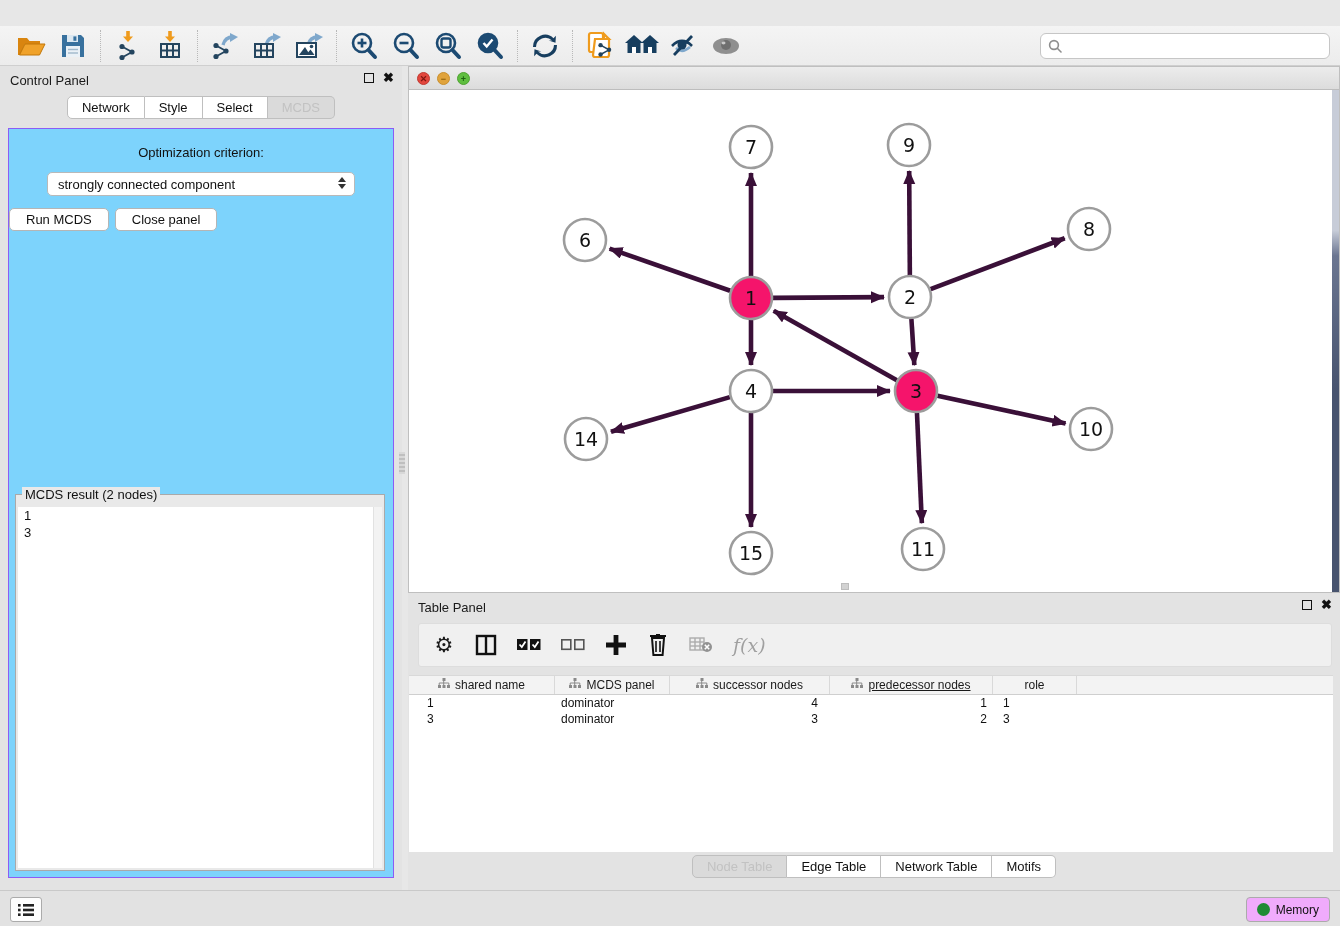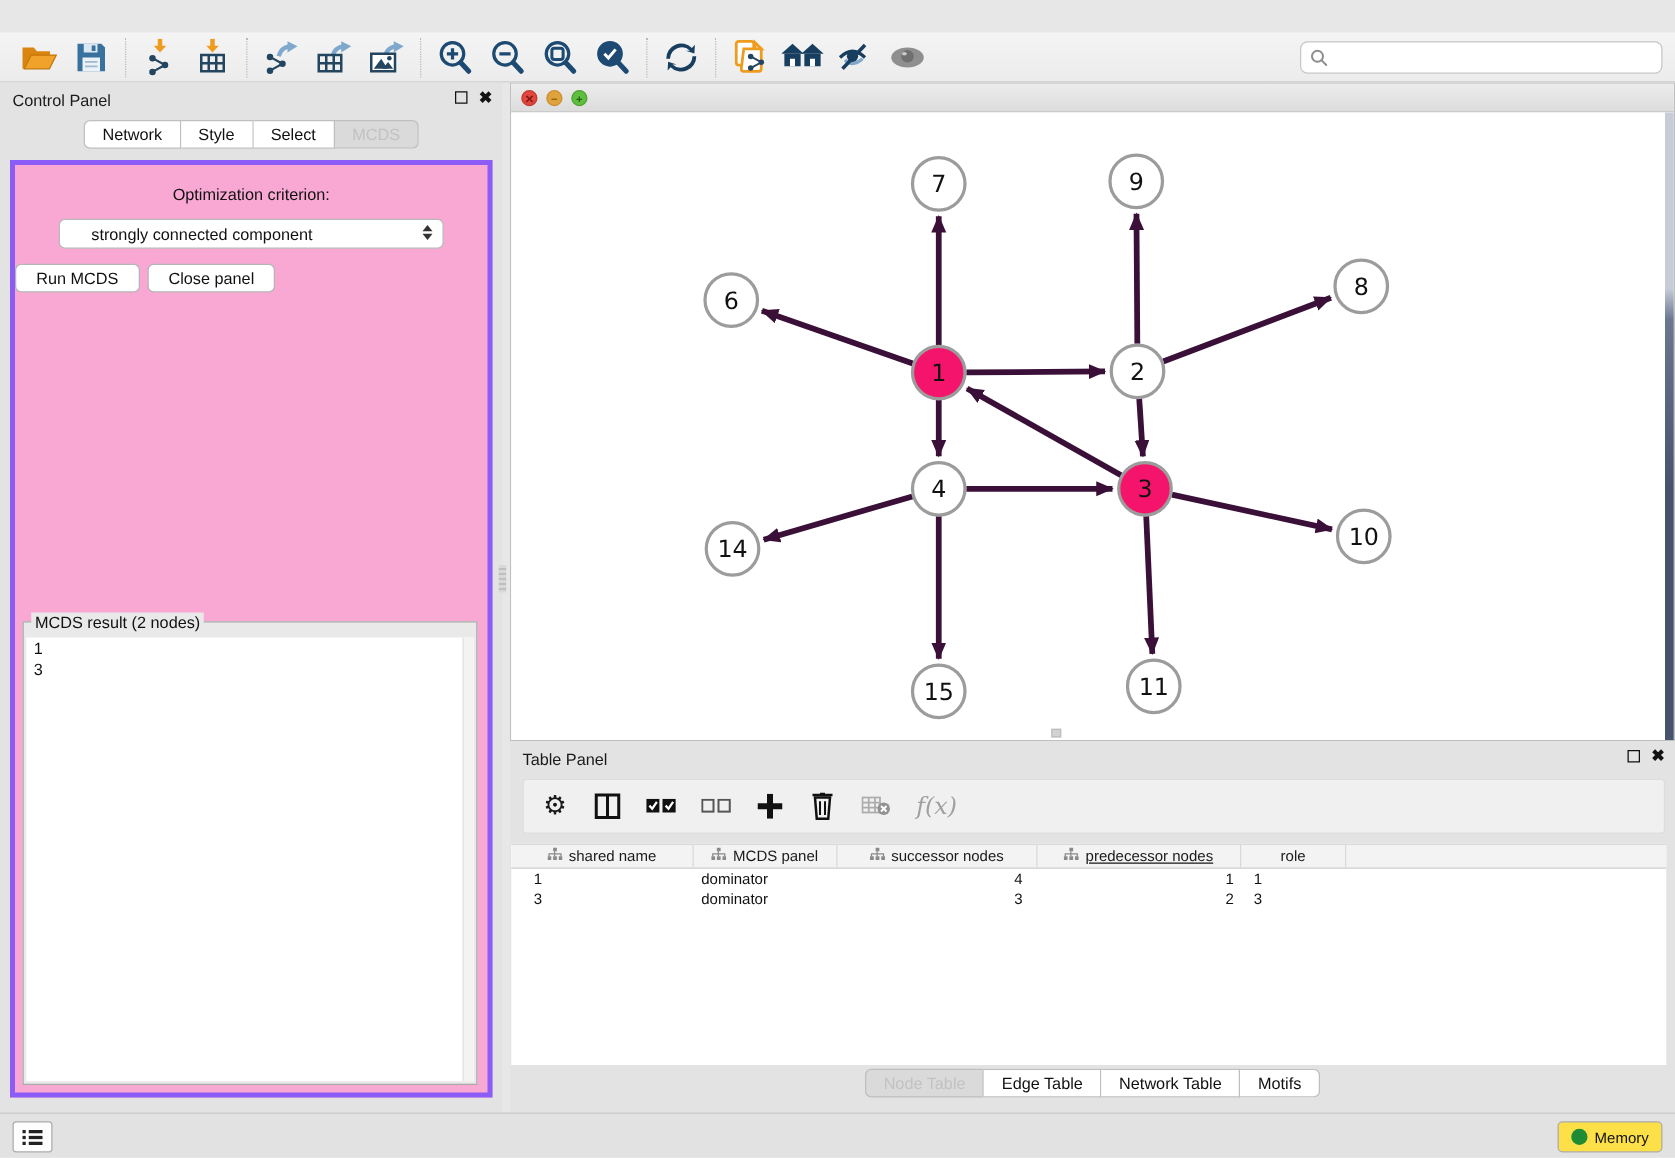--- a/index.html
+++ b/index.html
@@ -33,24 +33,24 @@
   .close-icon { font-size:13px; font-weight:bold; color:#111; line-height:10px; }
 
   .seg-tabs { display:flex; justify-content:center; }
   .seg { font-size:13px; padding:3px 14px; background:#FFF; border:1px solid #BFBFBF; border-left:none;
     color:#111; cursor:pointer; font-family:inherit; }
   .seg:first-child { border-left:1px solid #BFBFBF; border-radius:5px 0 0 5px; }
   .seg:last-child { border-radius:0 5px 5px 0; }
   .seg.selected { background:#DADADA; color:#C2C2C2; cursor:default; }
 
   .cp-tabs { position:absolute; left:0; right:0; top:30px; }
-  .cp-body { position:absolute; left:8px; right:8px; top:62px; bottom:12px; background:#f9a8d4; border:4px solid #8b5cf6; }
+  .cp-body { position:absolute; left:8px; right:8px; top:62px; bottom:12px; background:#7dd3fc; border:1px solid #8b5cf6; }
   .opt-label { text-align:center; margin-top:16px; font-size:13px; color:#111; }
   .dropdown { position:relative; margin:12px auto 0; width:308px; height:24px; background:#FFF;
-    border:1px solid #B9B9B9; border-radius:5px; display:flex; align-items:center; padding-left:25px; cursor:pointer; }
+    border:1px solid #B9B9B9; border-radius:5px; display:flex; align-items:center; padding-left:10px; cursor:pointer; }
   .dropdown .dval { font-size:13px; color:#111; }
   .dd-arrows { position:absolute; right:8px; top:4px; display:flex; flex-direction:column; gap:2px; }
   .dd-arrows i { display:block; width:0; height:0; border-left:4px solid transparent; border-right:4px solid transparent; }
   .dd-up { border-bottom:5px solid #333; }
   .dd-down { border-top:5px solid #333; }
   .cp-buttons { display:flex; justify-content:flex-start; gap:6px; margin-top:12px; }
   .btn { font-size:13px; font-family:inherit; padding:3px 16px; background:#FFF; border:1px solid #B5B5B5;
     border-radius:5px; color:#111; cursor:pointer; }
 
   .result-group { position:absolute; left:6px; right:8px; top:365px; bottom:6px; border:1px solid #A9A9A9; background:#E9E9E9; }
@@ -94,21 +94,21 @@
   .th-fill { flex:1; border-right:none; }
   .tp-row { display:flex; height:16px; }
   .td-cell { font-size:12px; color:#111; overflow:hidden; white-space:nowrap; line-height:16px; }
 
   .tp-tabs { position:absolute; left:0; right:0; bottom:12px; }
 
   
   .statusbar { position:absolute; left:0; top:890px; width:1340px; height:36px; background:#E2E2E2; border-top:1px solid #C9C9C9; }
   .sb-left-btn { position:absolute; left:10px; top:6px; width:32px; height:25px; background:#FDFDFD;
     border:1px solid #ABABAB; border-radius:3px; display:flex; align-items:center; justify-content:center; cursor:pointer; }
-  .memory-btn { position:absolute; right:10px; top:6px; height:25px; background:#fde047; border:1px solid #ABABAB;
+  .memory-btn { position:absolute; right:10px; top:6px; height:25px; background:#f0abfc; border:1px solid #ABABAB;
     border-radius:4px; display:flex; align-items:center; gap:6px; padding:0 10px; cursor:pointer; }
   .memory-dot { width:13px; height:13px; border-radius:50%; background:#1F8B34; }
   .memory-label { font-size:12px; color:#111; }
 
   svg text { font-family:"DejaVu Sans",sans-serif; }
 </style>
 </head>
 <body>
 
 <div id="app">

